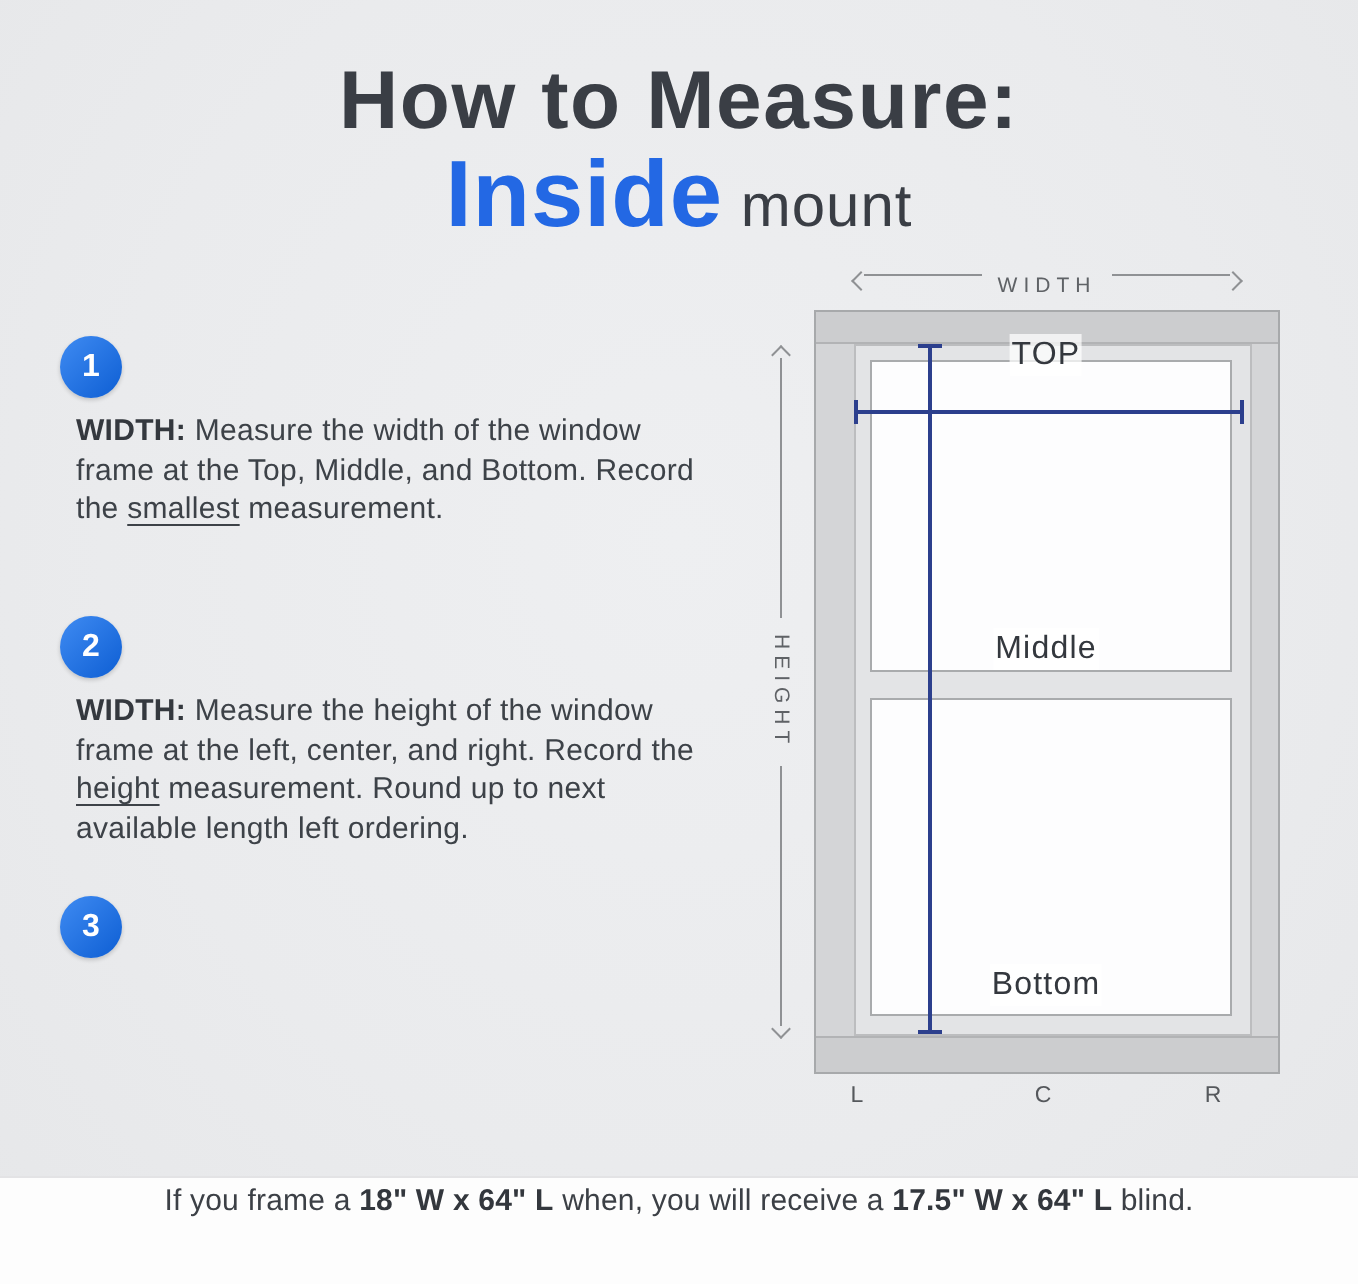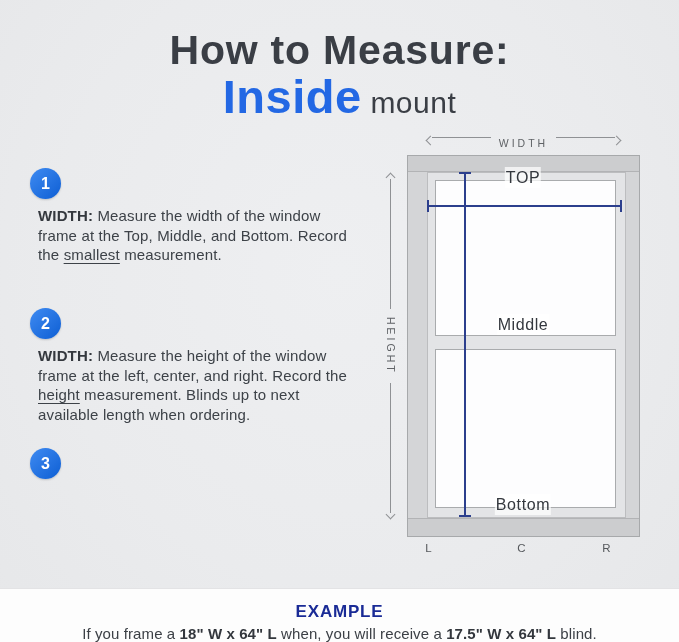--- a/index.html
+++ b/index.html
@@ -63,21 +63,21 @@
   .hline { position:absolute; left:427px; top:205px; width:195px; height:2px; background:#2c3f8d; }
   .hline::before, .hline::after { content:""; position:absolute; top:-5px; width:2px; height:12px; background:#2c3f8d; }
   .hline::before { left:0; } .hline::after { right:0; }
 
   
   .chip { position:absolute; transform:translateX(-50%); left:523px;
           background:rgba(255,255,255,0.72); padding:0 1px; height:21px; line-height:21px;
           font-size:16px; color:#34383e; letter-spacing:0.6px; white-space:nowrap; }
   #chip-top    { top:167px; }
   #chip-middle { top:314px; }
-  #chip-bottom { top:494px; }
+  #chip-bottom { top:482px; }
 
   
   .tick { position:absolute; top:542px; transform:translateX(-50%);
           font-size:11.5px; color:#55585c; letter-spacing:1px; }
   #tick-l { left:429px; } #tick-c { left:522px; } #tick-r { left:607px; }
 
   
   .footer { position:absolute; left:0; right:0; top:588px; height:54px;
             background:#fdfdfd; border-top:1px solid #e3e3e5; text-align:center; }
   .example-heading { margin-top:13px; font-size:17px; font-weight:800; color:#1a2b96; letter-spacing:0.8px; }
@@ -94,21 +94,21 @@
     <div class="title-line2"><span class="title-accent">Inside</span><span class="title-rest"> mount</span></div>
   </div>
 
   <div class="step" id="step1">
     <div class="step-circle">1</div>
     <div class="step-text"><span class="step-label">WIDTH:</span><span> Measure the width of the window frame at the Top, Middle, and Bottom. Record the </span><span class="u">smallest</span><span> measurement.</span></div>
   </div>
 
   <div class="step" id="step2">
     <div class="step-circle">2</div>
-    <div class="step-text"><span class="step-label">WIDTH:</span><span> Measure the height of the window frame at the left, center, and right. Record the </span><span class="u">height</span><span> measurement. Blinds up to next available length when ordering.</span></div>
+    <div class="step-text"><span class="step-label">WIDTH:</span><span> Measure the height of the window frame at the left, center, and right. Record the </span><span class="u">height</span><span> measurement. Round up to next available length left ordering.</span></div>
   </div>
 
   <div class="step" id="step3">
     <div class="step-circle">3</div>
   </div>
 
   <div class="warrow">
     <div class="chev chev-left"></div>
     <div class="aline-h"></div>
     <span class="arrow-text">WIDTH</span>
@@ -137,17 +137,16 @@
 
   <span class="chip" id="chip-top">TOP</span>
   <span class="chip" id="chip-middle">Middle</span>
   <span class="chip" id="chip-bottom">Bottom</span>
 
   <span class="tick" id="tick-l">L</span>
   <span class="tick" id="tick-c">C</span>
   <span class="tick" id="tick-r">R</span>
 
   <div class="footer">
-    <div class="example-heading">EXAMPLE</div>
     <div class="example-body"><span>If you frame a </span><b>18" W x 64" L</b><span> when, you will receive a </span><b>17.5" W x 64" L</b><span> blind.</span></div>
   </div>
 
 </div>
 
 </body></html>

